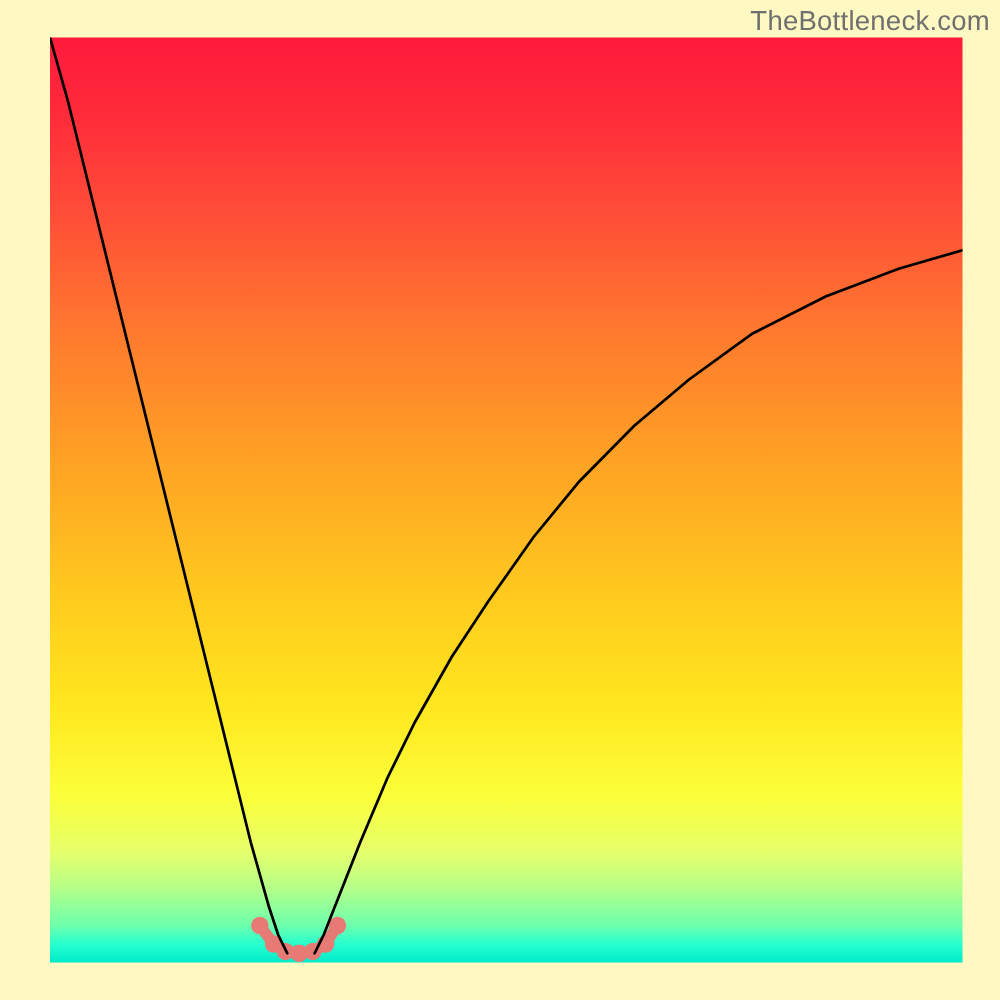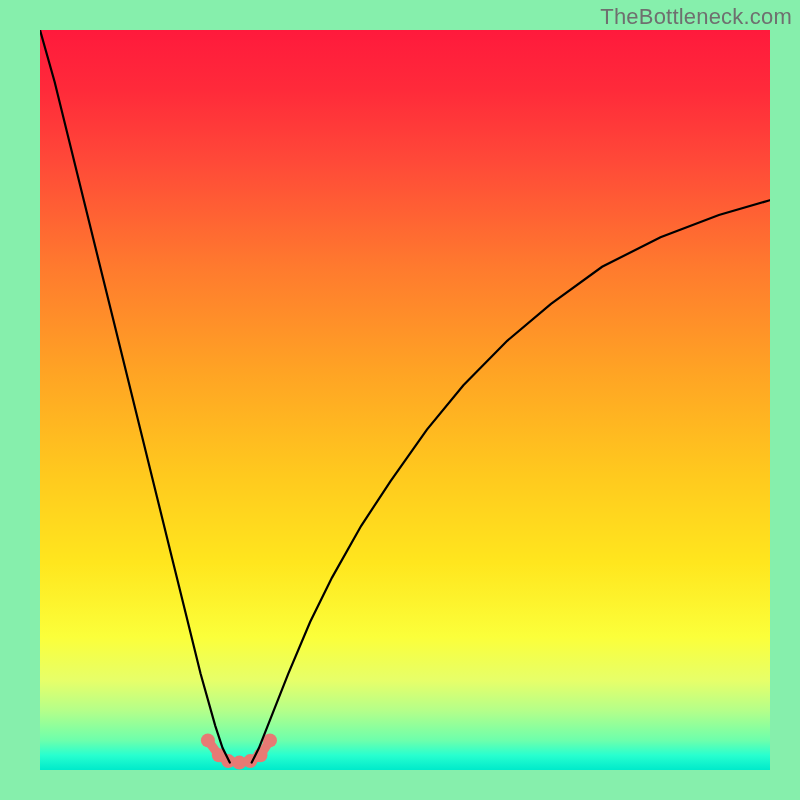--- a/index.html
+++ b/index.html
@@ -8,21 +8,21 @@
     width: 800px;
     height: 800px;
     background: #000;
     overflow: hidden;
     font-family: Arial, Helvetica, sans-serif;
   }
   .frame {
     position: absolute;
     left: 0; top: 0;
     width: 800px; height: 800px;
-    background: #86efac;
+    background: #fef9c3;
   }
   .plot {
     position: absolute;
     left: 40px;
     top: 30px;
     width: 730px;
     height: 740px;
     background: linear-gradient(to bottom,
       #ff1a3c 0%,
       #ff2a3a 8%,

